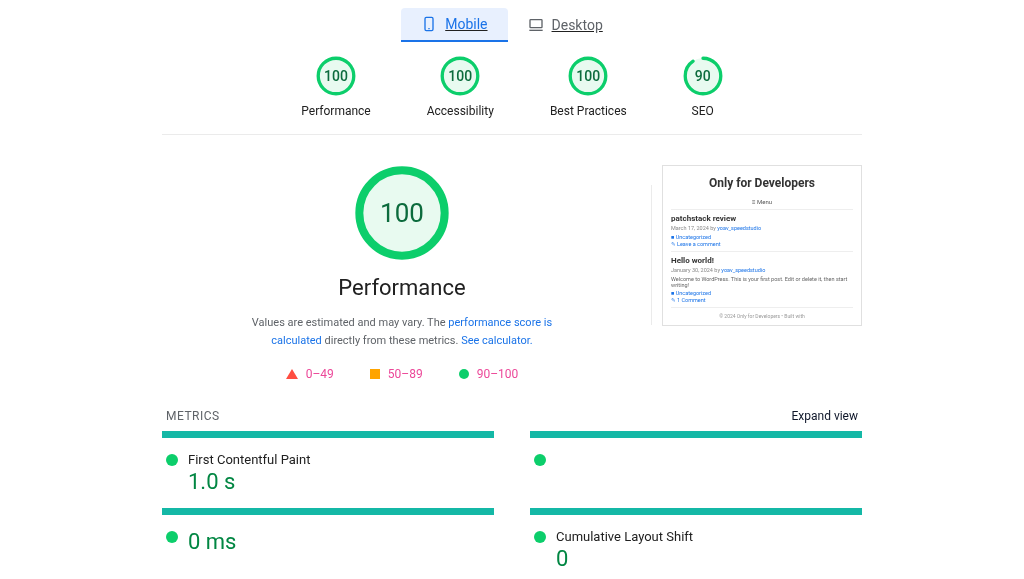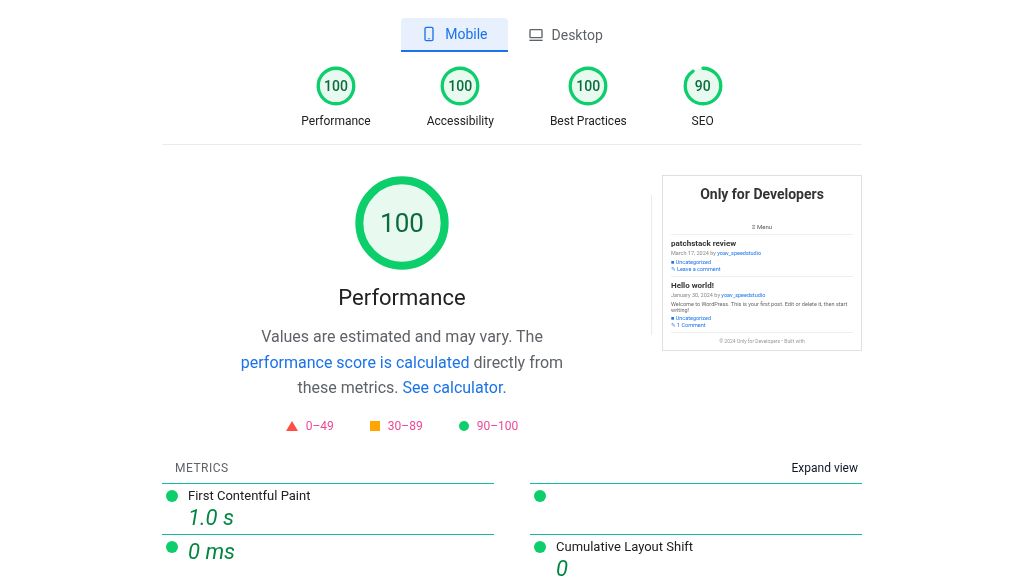--- a/index.html
+++ b/index.html
@@ -1,57 +1,57 @@
 <!DOCTYPE html>
 <html><head>
 <meta charset="utf-8">
 <style>
   * { margin: 0; padding: 0; box-sizing: border-box; }
   body { font-family: Roboto, -apple-system, Helvetica, Arial, sans-serif; background: #fff; color: #212121; font-size: 14px; }
   .page { max-width: 700px; margin: 0 auto; }
-  .tabs { display: flex; justify-content: center; gap: 0; padding-top: 18px; }
+  .tabs { display: flex; justify-content: center; gap: 0; padding-top: 8px; text-decoration: underline; }
   .tab { display: flex; align-items: center; gap: 8px; padding: 8px 20px; cursor: pointer; font-size: 14px; color: #5f6368; }
   .tab.active { color: #1a73e8; background: #e8f0fe; border-bottom: 2px solid #1a73e8; border-radius: 4px 4px 0 0; }
   .tab-icon { display: inline-flex; }
   .scores-row { display: flex; justify-content: center; gap: 56px; padding: 14px 0 16px; border-bottom: 1px solid #ebebeb; }
   .score-item { display: flex; flex-direction: column; align-items: center; gap: 8px; cursor: pointer; }
   .gauge { width: 40px; height: 40px; position: relative; }
   .gauge svg { transform: rotate(-90deg); }
   .gauge-text { position: absolute; inset: 0; display: flex; align-items: center; justify-content: center; font-size: 14px; font-weight: 500; color: #0c6b3d; }
   .score-label { font-size: 12px; color: #212121; }
   .main { padding: 30px 0 20px; display: flex; gap: 20px; }
   .perf-col { flex: 1; display: flex; flex-direction: column; align-items: center; position: relative; }
   .big-gauge { width: 96px; height: 96px; position: relative; margin-bottom: 14px; }
   .big-gauge .gauge-text { font-size: 26px; color: #0c6b3d; font-weight: 400; }
   .perf-title { font-size: 22px; font-weight: 400; margin-bottom: 14px; }
-  .perf-desc { font-size: 16px; color: #5f6368; text-align: center; line-height: 1.6; max-width: 340px; }
+  .perf-desc { font-size: 11px; color: #5f6368; text-align: center; line-height: 1.6; max-width: 340px; }
   .perf-desc a { color: #1a73e8; text-decoration: none; }
   .v-divider { width: 1px; background: #ebebeb; height: 140px; position: absolute; right: -10px; top: 20px; }
   .legend { display: flex; justify-content: center; gap: 36px; margin-top: 18px; font-size: 12px; color: #ec4899; }
   .legend-item { display: flex; align-items: center; gap: 8px; }
   .tri { width: 0; height: 0; border-left: 6px solid transparent; border-right: 6px solid transparent; border-bottom: 10px solid #ff4e42; }
   .sq { width: 10px; height: 10px; background: #ffa400; }
   .circ { width: 10px; height: 10px; border-radius: 50%; background: #0cce6b; }
   .thumb-col { width: 200px; }
   .thumb { border: 1px solid #e0e0e0; background: #fff; padding: 10px 8px 6px; font-size: 7px; color: #333; }
-  .thumb-title { text-align: center; font-weight: 700; font-size: 14px; margin-bottom: 21px; }
+  .thumb-title { text-align: center; font-weight: 700; font-size: 12px; margin-bottom: 8px; }
   .thumb-menu { text-align: center; font-size: 6px; color: #555; margin-bottom: 4px; }
   .thumb-sep { border-top: 1px solid #eee; margin: 4px 0; }
   .thumb-post-title { font-size: 8px; font-weight: 700; margin-bottom: 2px; }
   .thumb-meta { font-size: 5.5px; color: #888; margin-bottom: 3px; }
   .thumb-link { color: #1a73e8; font-size: 5.5px; display: block; margin: 1px 0; }
   .thumb-body { font-size: 5.5px; color: #666; margin: 2px 0; }
   .thumb-footer { font-size: 5px; text-align: center; color: #999; margin-top: 5px; }
-  .metrics-header { display: flex; justify-content: space-between; align-items: center; padding: 8px 4px; color: #5f6368; font-size: 12px; letter-spacing: 0.5px; margin-left: 9px; }
+  .metrics-header { display: flex; justify-content: space-between; align-items: center; padding: 8px 4px; color: #5f6368; font-size: 12px; letter-spacing: 0.5px; }
   .expand { font-size: 12px; color: #0f172a; cursor: pointer; letter-spacing: 0; }
   .metrics-grid { display: grid; grid-template-columns: 1fr 1fr; gap: 0 36px; }
-  .metric { padding: 4px 4px; border-top: 1px solid #14b8a6; display: grid; grid-template-columns: 22px 1fr; row-gap: 2px; }
+  .metric { padding: 14px 4px; border-top: 7px solid #14b8a6; display: grid; grid-template-columns: 22px 1fr; row-gap: 2px; }
   .metric-dot { width: 12px; height: 12px; border-radius: 50%; background: #0cce6b; margin-top: 2px; }
   .metric-name { font-size: 13px; color: #212121; }
-  .metric-value { grid-column: 2; font-size: 22px; color: #018642; font-weight: 400; font-style: italic; }
+  .metric-value { grid-column: 2; font-size: 22px; color: #018642; font-weight: 400; }
 </style>
 </head>
 <body>
 
 <div class="page">
   <div class="tabs">
     <div class="tab active">
       <span class="tab-icon">
         <svg width="16" height="16" viewBox="0 0 24 24" fill="none" stroke="#1a73e8" stroke-width="2">
             <rect x="6" y="2" width="12" height="20" rx="2"></rect>
@@ -127,21 +127,21 @@
       <div class="perf-desc">
         <span>Values are estimated and may vary. The </span><a href="#">performance score is calculated</a><span> directly from these metrics. </span><a href="#">See calculator.</a>
       </div>
       <div class="legend">
         <div class="legend-item">
             <span class="tri"></span>
             <span>0–49</span>
           </div>
         <div class="legend-item">
             <span class="sq"></span>
-            <span>30–89</span>
+            <span>50–89</span>
           </div>
         <div class="legend-item">
             <span class="circ"></span>
             <span>90–100</span>
           </div>
       </div>
       <div class="v-divider"></div>
     </div>
     <div class="thumb-col">
       <div class="thumb">

